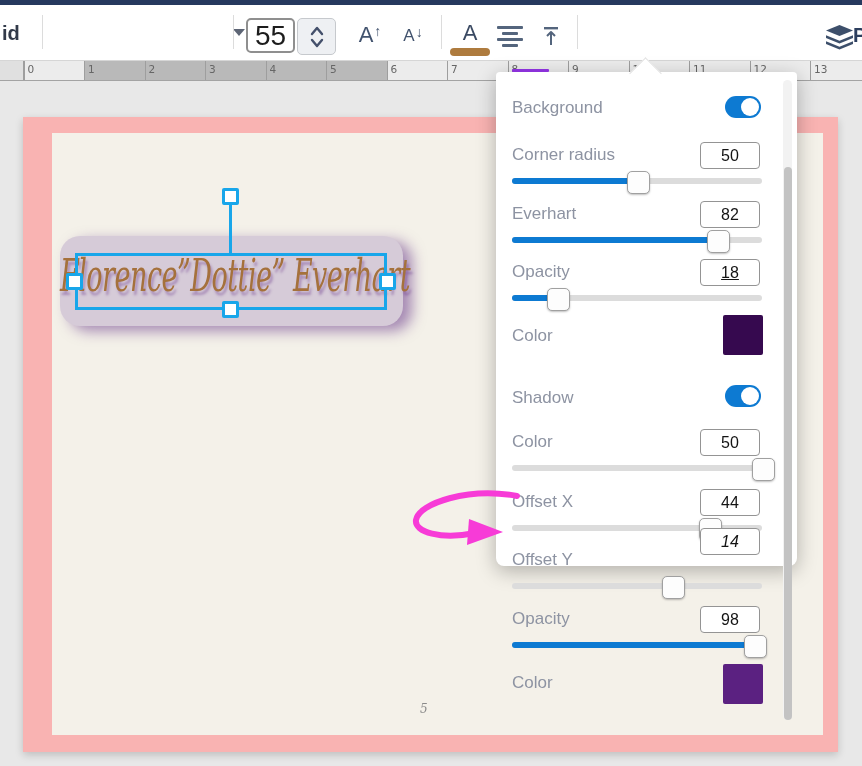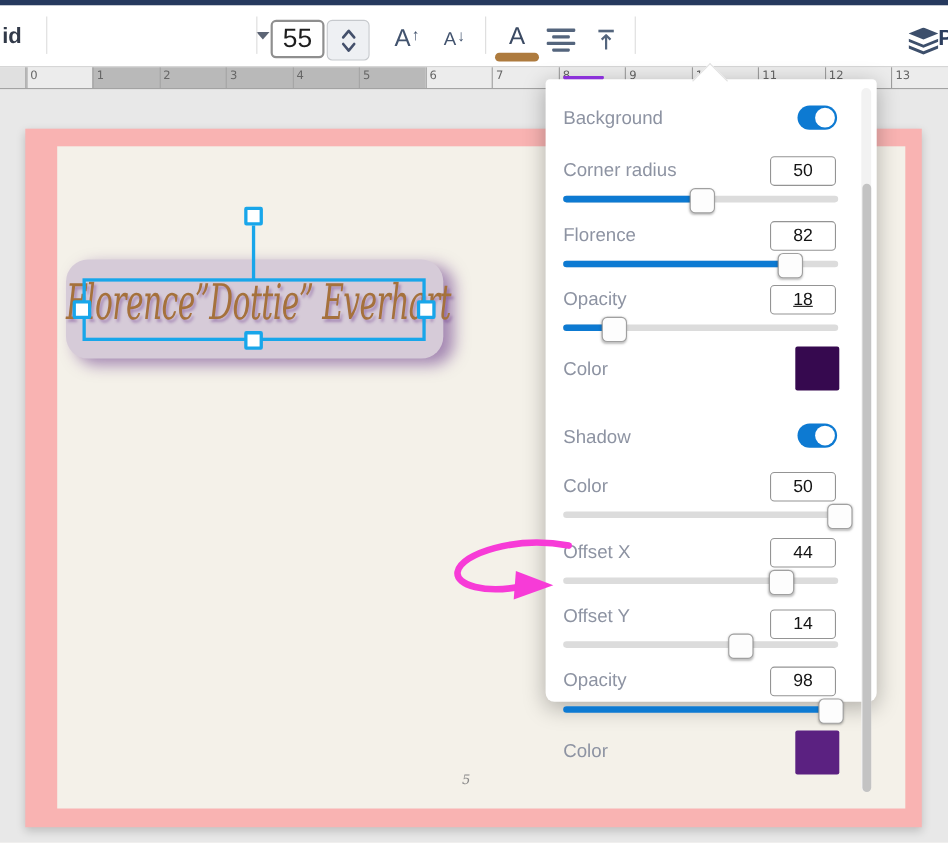--- a/index.html
+++ b/index.html
@@ -8,21 +8,21 @@
 
   
   .navbar{position:absolute;left:0;top:0;width:862px;height:5px;background:#26395e;z-index:10;}
   .toolbar{position:absolute;left:0;top:5px;width:862px;height:55px;background:#ffffff;border-bottom:1px solid #d6d6d6;z-index:10;}
   .tb-item{position:absolute;display:flex;align-items:center;justify-content:center;color:#3b4a63;}
   .tb-divider{position:absolute;top:10px;width:1px;height:34px;background:#dcdcdc;}
   .grid-label{left:2px;top:14px;height:28px;font-size:20px;font-weight:600;color:#323a49;}
   .font-select{left:55px;top:8px;width:150px;height:40px;justify-content:flex-start;cursor:pointer;}
   .font-name{font-family:"DejaVu Serif",serif;font-style:italic;font-size:15px;color:#4d4d4d;padding-left:10px;}
   .caret-down{position:absolute;right:-40px;top:16px;width:0;height:0;border-left:6px solid transparent;border-right:6px solid transparent;border-top:7px solid #5d6575;}
-  .size-input{left:246px;top:13px;width:45px;height:31px;background:#fff;border:2px solid #8f8f8f;border-radius:5px;font-size:24px;color:#1d1d1d;}
+  .size-input{left:246px;top:13px;width:45px;height:31px;background:#fff;border:2px solid #8f8f8f;border-radius:5px;font-size:28px;color:#1d1d1d;}
   .stepper{left:297px;top:13px;width:37px;height:35px;background:#eef0f3;border:1px solid #c6c9cd;border-radius:5px;flex-direction:column;cursor:pointer;}
   .stepper svg{display:block;}
   .font-bigger{left:350px;top:14px;width:40px;height:32px;cursor:pointer;}
   .font-smaller{left:394px;top:16px;width:38px;height:30px;cursor:pointer;}
   .glyph-a{font-size:22px;font-weight:500;color:#42536e;}
   .glyph-a.small{font-size:17px;}
   .glyph-arrow{font-size:14px;color:#42536e;margin-left:1px;transform:translateY(-4px);}
   .textcolor{left:450px;top:12px;width:40px;height:42px;flex-direction:column;cursor:pointer;}
   .textcolor .A{font-size:22px;color:#3b4a63;line-height:24px;}
   .color-underbar{width:40px;height:8px;border-radius:4px;margin-top:3px;}
@@ -46,21 +46,21 @@
   .canvas-page{position:absolute;left:23px;top:117px;width:815px;height:635px;box-shadow:0 3px 8px rgba(0,0,0,.18);z-index:1;}
   .canvas-paper{position:absolute;left:29px;top:16px;width:771px;height:602px;}
   .name-pill{position:absolute;left:60px;top:236px;width:343px;height:90px;border-radius:20px;z-index:2;cursor:move;}
   .name-text{position:absolute;left:0;top:14px;width:343px;text-align:center;white-space:nowrap;font-family:"DejaVu Serif",serif;font-style:italic;font-size:27px;letter-spacing:-0.5px;transform:scaleY(1.65);transform-origin:center top;text-shadow:2px 2px 2px rgba(91,33,129,.38);}
   .sel-rect{position:absolute;left:75px;top:253px;width:312px;height:57px;border:3px solid #18a6ea;box-sizing:border-box;z-index:5;}
   .sel-handle{position:absolute;width:11px;height:11px;background:#fff;border:3px solid #18a6ea;border-radius:2px;z-index:6;cursor:pointer;}
   .rot-stem{position:absolute;left:229px;top:205px;width:3px;height:50px;background:#18a6ea;z-index:5;}
   .page-num{position:absolute;left:420px;top:702px;font-family:"DejaVu Serif",serif;font-style:italic;font-size:12px;color:#8a8a8a;z-index:2;}
 
   
-  .panel{position:absolute;left:496px;top:72px;width:301px;height:566px;background:#fff;border-radius:4px 4px 8px 8px;box-shadow:0 5px 20px rgba(0,0,0,.28);z-index:30;}
+  .panel{position:absolute;left:496px;top:72px;width:301px;height:494px;background:#fff;border-radius:4px 4px 8px 8px;box-shadow:0 5px 20px rgba(0,0,0,.28);z-index:30;}
   .panel-arrow{position:absolute;left:634px;top:62px;width:22px;height:22px;background:#fff;border-left:1px solid #e2e2e2;border-top:1px solid #e2e2e2;transform:rotate(45deg);z-index:31;}
   .purple-marker{position:absolute;left:512px;top:69px;width:37px;height:3px;background:#8b31d9;border-radius:1px;z-index:40;}
   .p-title{position:absolute;left:16px;font-size:17px;color:#8d93a2;}
   .p-label{position:absolute;left:16px;font-size:17px;color:#8d93a2;}
   .p-input{position:absolute;left:204px;width:58px;height:25px;border:1.5px solid #949494;border-radius:4px;background:#fff;display:flex;align-items:center;justify-content:center;font-size:16px;color:#141414;}
   .toggle{position:absolute;left:229px;width:36px;height:22px;border-radius:11px;cursor:pointer;}
   .toggle .knob{position:absolute;right:2px;top:2px;width:18px;height:18px;border-radius:50%;background:#fff;}
   .track{position:absolute;left:16px;width:250px;height:6px;border-radius:3px;background:#dcdcdc;}
   .fill{position:absolute;left:0;top:0;height:6px;border-radius:3px;}
   .thumb{position:absolute;width:21px;height:21px;background:#fdfdfd;border:1.5px solid #a0a0a0;border-radius:5px;box-shadow:0 1px 2px rgba(0,0,0,.25);cursor:pointer;}
@@ -206,21 +206,21 @@
         <div class="p-title" style="top: 26px;">Background</div>
         <div class="toggle" style="top: 24px; background: rgb(13, 122, 210);">
           <div class="knob"></div>
         </div>
         <div class="p-label" style="top: 73px;">Corner radius</div>
         <div class="p-input" style="top: 70px;">50</div>
         <div class="track" style="top: 106px;">
           <div class="fill" style="width: 125px; background: rgb(13, 122, 210);"></div>
         </div>
         <div class="thumb" style="top: 98.5px; left: 130.5px;"></div>
-        <div class="p-label" style="top: 132px;">Florence</div>
+        <div class="p-label" style="top: 132px;">Everhart</div>
         <div class="p-input" style="top: 129px;">82</div>
         <div class="track" style="top: 165px;">
           <div class="fill" style="width: 205px; background: rgb(13, 122, 210);"></div>
         </div>
         <div class="thumb" style="top: 157.5px; left: 210.5px;"></div>
         <div class="p-label" style="top: 190px;">Opacity</div>
         <div class="p-input" style="top: 187px; text-decoration: underline;">18</div>
         <div class="track" style="top: 223px;">
           <div class="fill" style="width: 45px; background: rgb(13, 122, 210);"></div>
         </div>
@@ -233,21 +233,21 @@
         </div>
         <div class="p-label" style="top: 360px;">Color</div>
         <div class="p-input" style="top: 357px;">50</div>
         <div class="track" style="top: 393px;"></div>
         <div class="thumb" style="top: 385.5px; left: 255.5px;"></div>
         <div class="p-label" style="top: 420px;">Offset X</div>
         <div class="p-input" style="top: 417px;">44</div>
         <div class="track" style="top: 453px;"></div>
         <div class="thumb" style="top: 445.5px; left: 203px;"></div>
         <div class="p-label" style="top: 478px;">Offset Y</div>
-        <div class="p-input" style="top: 482px;">14</div>
+        <div class="p-input" style="top: 456px; font-style: italic;">14</div>
         <div class="track" style="top: 511px;"></div>
         <div class="thumb" style="top: 503.5px; left: 165.5px;"></div>
         <div class="p-label" style="top: 537px;">Opacity</div>
         <div class="p-input" style="top: 534px;">98</div>
         <div class="track" style="top: 570px;">
           <div class="fill" style="width: 242.5px; background: rgb(13, 122, 210);"></div>
         </div>
         <div class="thumb" style="top: 562.5px; left: 248px;"></div>
         <div class="p-label" style="top: 601px;">Color</div>
         <div class="swatch" style="top: 592px; background: rgb(91, 33, 129);"></div>

